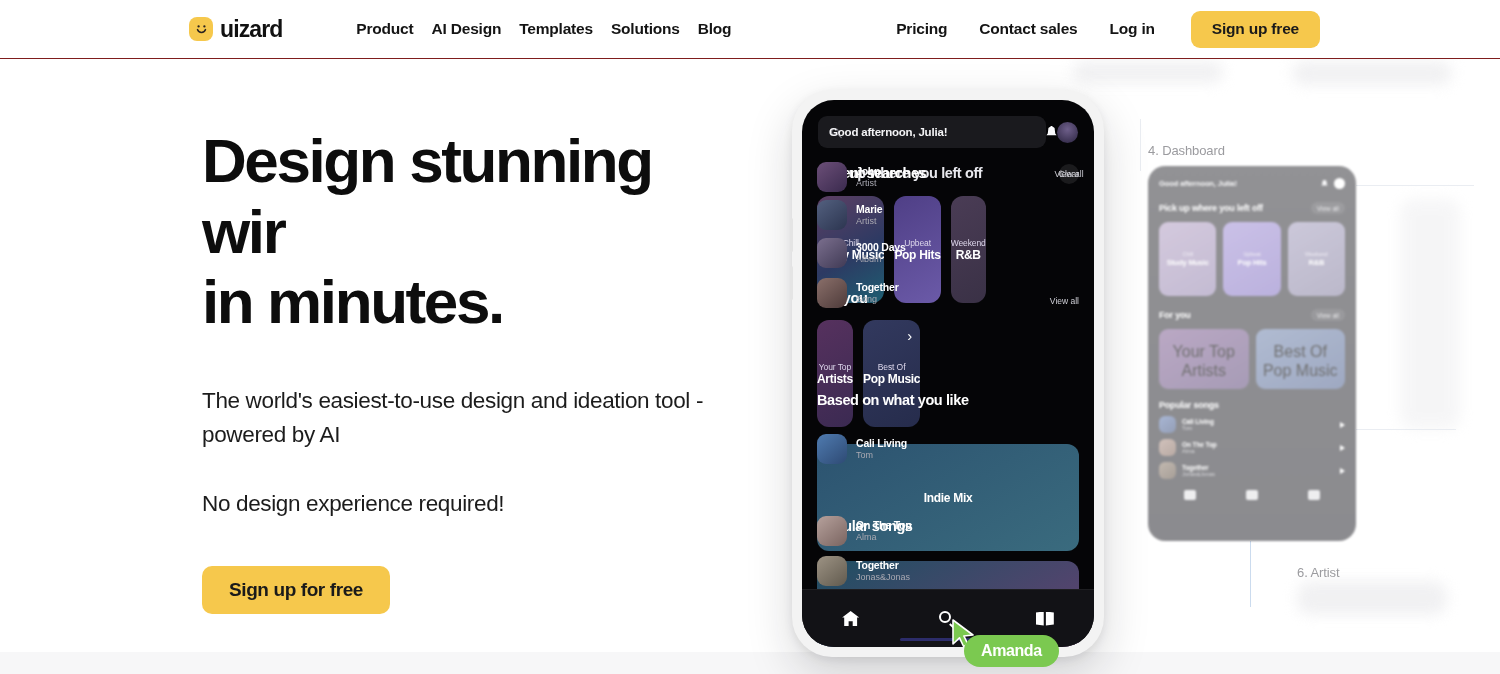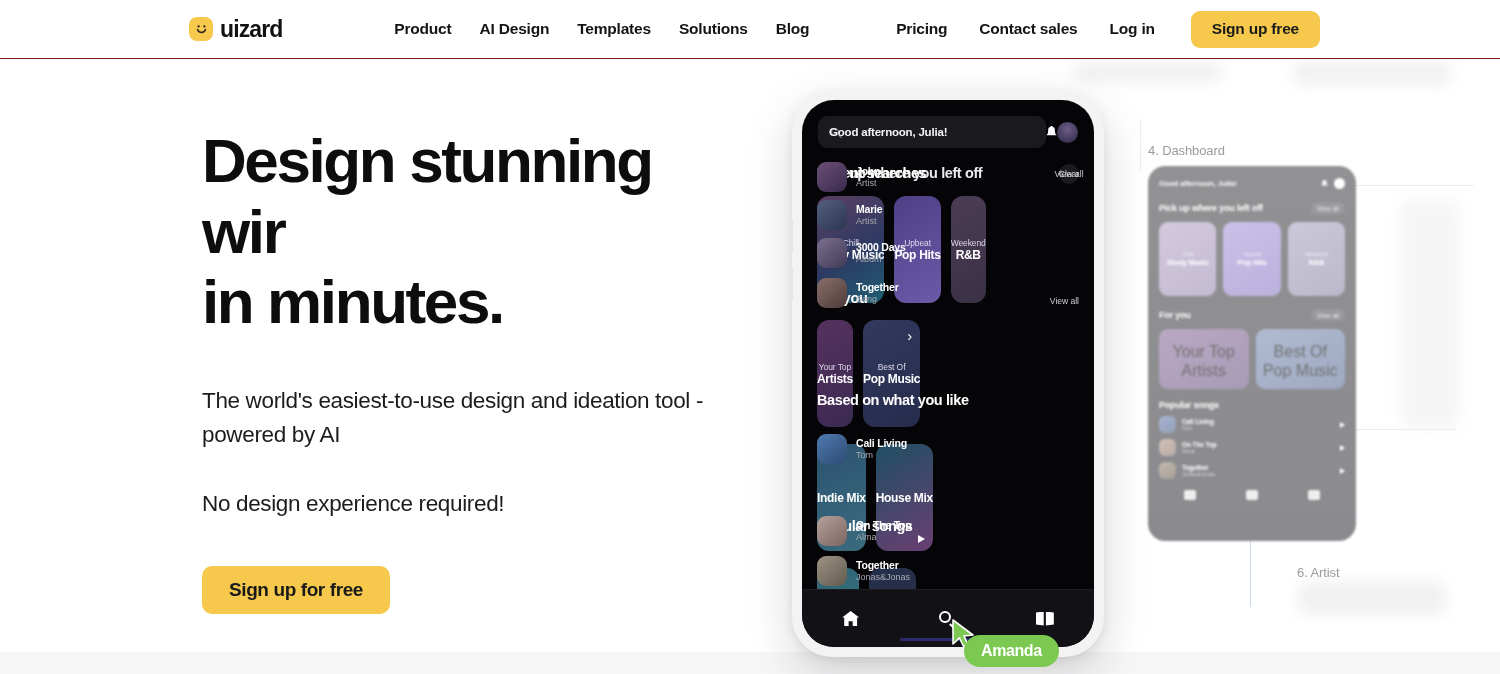--- a/index.html
+++ b/index.html
@@ -19,21 +19,21 @@
     display:flex; align-items:center; z-index:40;
   }
   .brand { display:flex; align-items:center; gap:7px; margin-left:189px; }
   .brand-mark {
     width:24px; height:24px; border-radius:8px; background:#F6C84C;
     display:flex; align-items:center; justify-content:center; flex:0 0 auto;
   }
   .brand-mark svg { display:block; }
   .brand-text { font-size:23px; font-weight:700; letter-spacing:-0.9px; color:#111; line-height:1; }
 
-  .nav-left { display:flex; align-items:center; gap:28px; margin-left:112px; }
+  .nav-left { display:flex; align-items:center; gap:18px; margin-left:74px; }
   .nav-left a, .nav-right a {
     font-size:15.5px; font-weight:600; color:#141414; text-decoration:none;
     letter-spacing:-0.2px; white-space:nowrap; line-height:1;
   }
   .nav-right { display:flex; align-items:center; gap:32px; margin-left:auto; margin-right:180px; }
   .btn-signup {
     background:#F6C84C; color:#1a1a1a; border:none; border-radius:9px;
     padding:0 21px; height:37px; font-size:15.5px; font-weight:700;
     letter-spacing:-0.2px; cursor:pointer; white-space:nowrap;
     font-family:"Liberation Sans", sans-serif; margin-left:4px;
@@ -376,21 +376,21 @@
           </div>
           <div class="s-tile" style="background:linear-gradient(150deg,#32395e,#262c4c);">
             <span class="t1">Best Of</span>
             <span class="t2">Pop Music</span>
             <span class="s-chev" style="top:8px;">›</span>
           </div>
         </div>
 
         <div class="ov-h" style="top:292px;">Based on what you like</div>
 
-        <div class="s-grid" style="margin-top:17px;">
+        <div class="s-grid" style="margin-top:17px;flex-direction:column;">
           <div class="s-tile" style="background:linear-gradient(150deg,#2c5370,#3a6b7e);">
             <span class="t2">Indie Mix</span>
           </div>
           <div class="s-tile" style="background:linear-gradient(150deg,#1f4f63,#6a3f72);">
             <span class="t2">House Mix</span>
             <span class="s-play" style="bottom:8px;"></span>
           </div>
         </div>
 
         <div class="ov-h" style="top:418px;">Popular songs</div>

